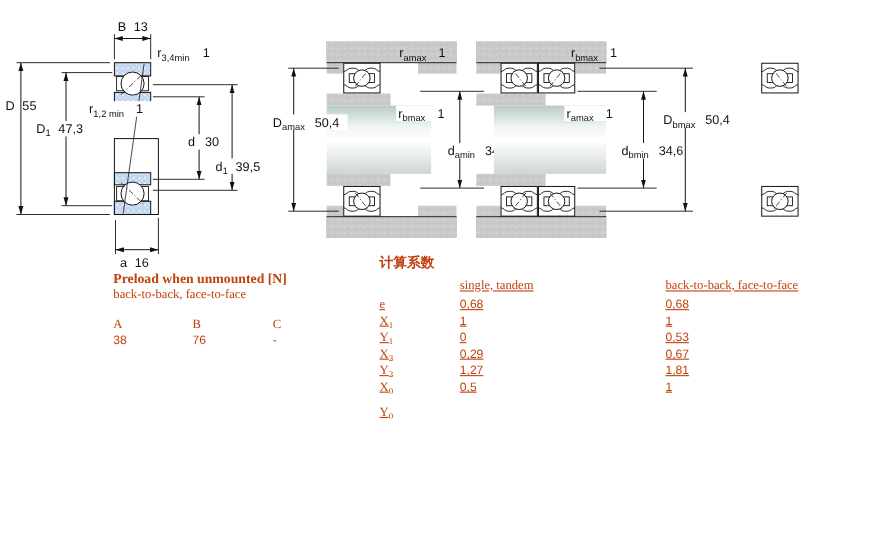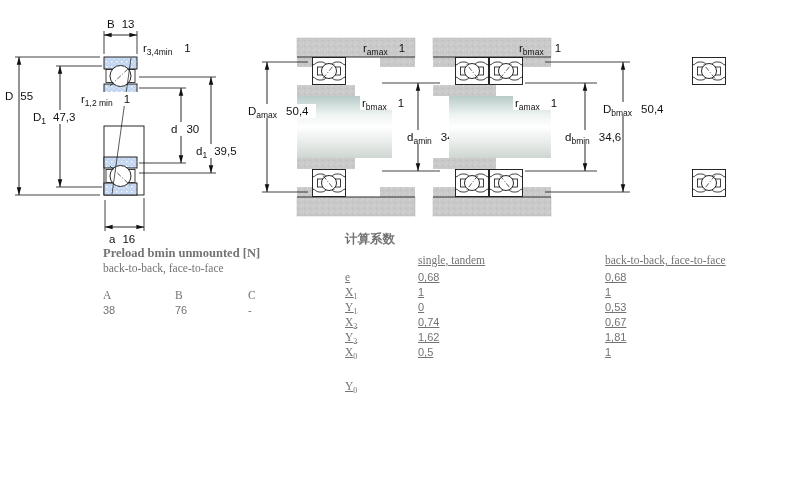--- a/index.html
+++ b/index.html
@@ -1,17 +1,17 @@
 <!DOCTYPE html>
 <html><head>
 <meta charset="utf-8">
 <style>
   html,body{margin:0;padding:0;background:#fff;}
   .page{position:relative;width:800px;height:476px;background:#fff;overflow:hidden;
-        font-family:"Liberation Sans",sans-serif;color:#737373;border-radius:27px;}
+        font-family:"Liberation Sans",sans-serif;color:#c2410c;border-radius:27px;}
   svg text{font-family:"Liberation Sans",sans-serif;font-size:11.5px;fill:#111;}
   svg .ssub{font-size:8.5px;}
   .tbl{position:absolute;}
   .tbl-title{font-family:"Liberation Serif",serif;font-weight:bold;font-size:12.5px;line-height:15px;}
   .tbl-sub{font-family:"Liberation Serif",serif;font-size:11.5px;line-height:15px;}
   .pl-grid{display:grid;grid-template-columns:72px 73px 60px;margin-top:13px;}
   .pl-head{font-family:"Liberation Serif",serif;font-size:11.5px;height:15px;}
   .pl-val{font-size:11px;height:15px;}
   .fx-grid{display:grid;grid-template-columns:73px 187px 160px;margin-top:7px;text-decoration:underline;}
   .fx-head{font-family:"Liberation Serif",serif;font-size:11.5px;height:17px;}
@@ -215,21 +215,21 @@
       </g>
       <g>
         <rect x="513" y="96" width="57" height="14" fill="#fff"></rect>
         <text x="515" y="107"><tspan>r</tspan><tspan class="ssub" dy="3">amax</tspan><tspan dy="-3" dx="11">1</tspan></text>
       </g>
     </g>
   </svg>
 
   
   <div class="tbl" style="left:103px;top:246px;">
-    <div class="tbl-title">Preload bmin unmounted [N]</div>
+    <div class="tbl-title">Preload when unmounted [N]</div>
     <div class="tbl-sub">back-to-back, face-to-face</div>
     <div class="pl-grid">
       <div class="pl-head">A</div>
       <div class="pl-head">B</div>
       <div class="pl-head">C</div>
       <div class="pl-val">38</div>
       <div class="pl-val">76</div>
       <div class="pl-val">-</div>
     </div>
   </div>
@@ -248,28 +248,28 @@
 
       <div class="fx-label"><span>X</span><span class="sub">1</span></div>
       <div class="fx-val">1</div>
       <div class="fx-val">1</div>
 
       <div class="fx-label"><span>Y</span><span class="sub">1</span></div>
       <div class="fx-val">0</div>
       <div class="fx-val">0,53</div>
 
       <div class="fx-label"><span>X</span><span class="sub">2</span></div>
-      <div class="fx-val">0,74</div>
+      <div class="fx-val">0,29</div>
       <div class="fx-val">0,67</div>
 
       <div class="fx-label"><span>Y</span><span class="sub">2</span></div>
-      <div class="fx-val">1,62</div>
+      <div class="fx-val">1,27</div>
       <div class="fx-val">1,81</div>
 
       <div class="fx-label"><span>X</span><span class="sub">0</span></div>
       <div class="fx-val">0,5</div>
       <div class="fx-val">1</div>
 
-      <div class="fx-label" style="margin-top:19px;"><span>Y</span><span class="sub">0</span></div>
+      <div class="fx-label" style="margin-top:8px;"><span>Y</span><span class="sub">0</span></div>
     </div>
   </div>
 
 </div>
 
 </body></html>

